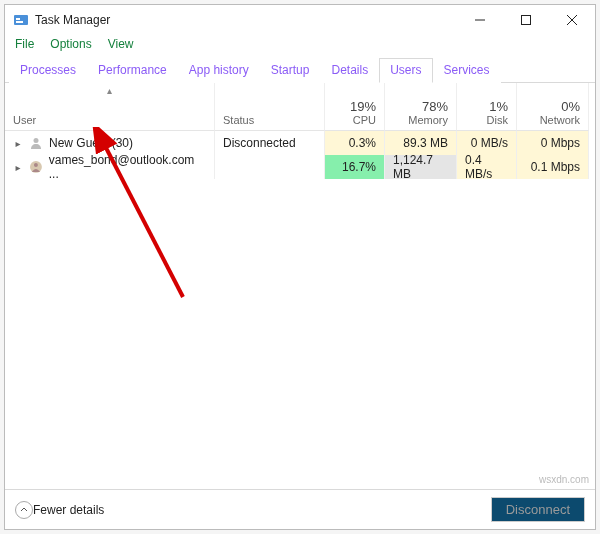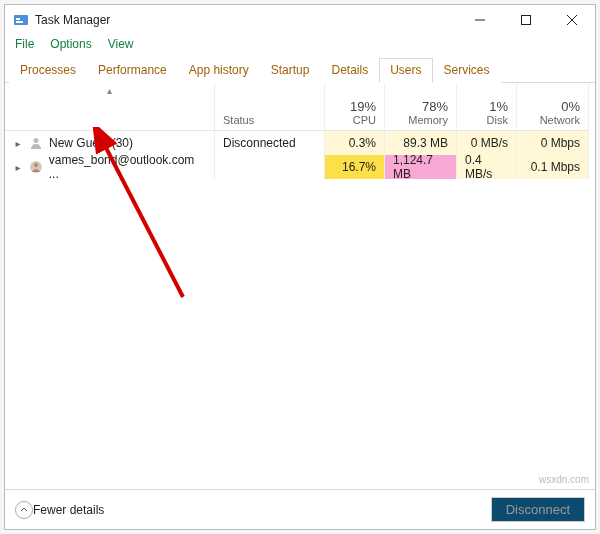--- a/index.html
+++ b/index.html
@@ -6,40 +6,40 @@
     body { background: #f5f5f5; padding: 4px; width: 600px; height: 534px; }
     .window { background: #fff; border: 1px solid #bbb; width: 592px; height: 526px; display: flex; flex-direction: column; position: relative; }
     .titlebar { display: flex; align-items: center; height: 30px; padding: 0 0 0 8px; }
     .titlebar .app-icon { width: 16px; height: 16px; margin-right: 6px; }
     .title { flex: 1; font-size: 12px; color: #222; }
     .win-btn { width: 46px; height: 30px; display: flex; align-items: center; justify-content: center; color: #222; }
     .win-btn svg { width: 10px; height: 10px; }
     .menubar { display: flex; gap: 16px; padding: 2px 10px 6px 10px; }
     .menuitem { color: #15803d; font-size: 12px; }
     .tabs { display: flex; border-bottom: 1px solid #d9d9d9; padding-left: 4px; }
-    .tab { padding: 4px 10px 5px 10px; font-size: 12px; color: #a16207; border: 1px solid transparent; position: relative; top: 1px; background: #fff; }
+    .tab { padding: 4px 10px 5px 10px; font-size: 12px; color: #8b5cf6; border: 1px solid transparent; position: relative; top: 1px; background: #fff; }
     .tab.active { border: 1px solid #d9d9d9; border-bottom: 1px solid #fff; background: #fff; }
     .content { flex: 1; display: flex; flex-direction: column; background: #fff; }
     .grid { display: grid; grid-template-columns: 210px 110px 60px 72px 60px 72px; }
     .head-row { display: contents; }
     .head-cell { border-right: 1px solid #eee; border-bottom: 1px solid #e5e5e5; padding: 4px 8px; color: #555; display: flex; flex-direction: column; justify-content: flex-end; height: 48px; }
     .head-cell.right { align-items: flex-end; }
     .head-cell .pct { color: #444; font-size: 13px; }
     .head-cell .lbl { color: #666; font-size: 11px; }
     .col-user { justify-content: flex-end; position: relative; }
     .sort-arrow { position: absolute; top: 2px; left: 50%; transform: translateX(-50%); color: #888; font-size: 10px; }
     .data-row { display: contents; }
     .cell { border-right: 1px solid #eee; padding: 4px 8px; height: 24px; display: flex; align-items: center; font-size: 12px; color: #222; }
     .cell.right { justify-content: flex-end; }
     .usercell { gap: 6px; }
     .expand { color: #666; width: 10px; text-align: center; font-size: 10px; }
     .uicon { width: 14px; height: 14px; display: inline-block; }
     .heat-low { background: #fff7d6; }
-    .heat-mid { background: #fde047; }
-    .heat-high { background: #f9a8d4; }
+    .heat-mid { background: #86efac; }
+    .heat-high { background: #e5e5e5; }
     .footer { border-top: 1px solid #d9d9d9; height: 40px; display: flex; align-items: center; padding: 0 10px; gap: 8px; }
     .fewer { display: flex; align-items: center; gap: 0; color: #222; font-size: 12px; }
     .fewer-icon { width: 18px; height: 18px; border: 1px solid #aaa; border-radius: 50%; display: flex; align-items: center; justify-content: center; }
     .spacer { flex: 1; }
     .disconnect-btn { padding: 4px 14px; border: 1px solid #ccc; background: #0c4a6e; color: #9a9a9a; font-size: 13px; }
     .red-arrow { position: absolute; pointer-events: none; }
     .watermark { position: absolute; right: 6px; bottom: 44px; font-size: 10px; color: #bbb; }
   </style>
 </head>
 <body>
@@ -88,20 +88,21 @@
     <div class="tab active">Users</div>
     <div class="tab">Services</div>
   </div>
 
   <div class="content">
     <div class="grid">
 
       <div class="head-row">
         <div class="head-cell col-user">
           <span class="sort-arrow">▴</span>
+          <span class="lbl">User</span>
         </div>
         <div class="head-cell">
           <span class="lbl">Status</span>
         </div>
         <div class="head-cell right">
           <span class="pct">19%</span>
           <span class="lbl">CPU</span>
         </div>
         <div class="head-cell right">
           <span class="pct">78%</span>

